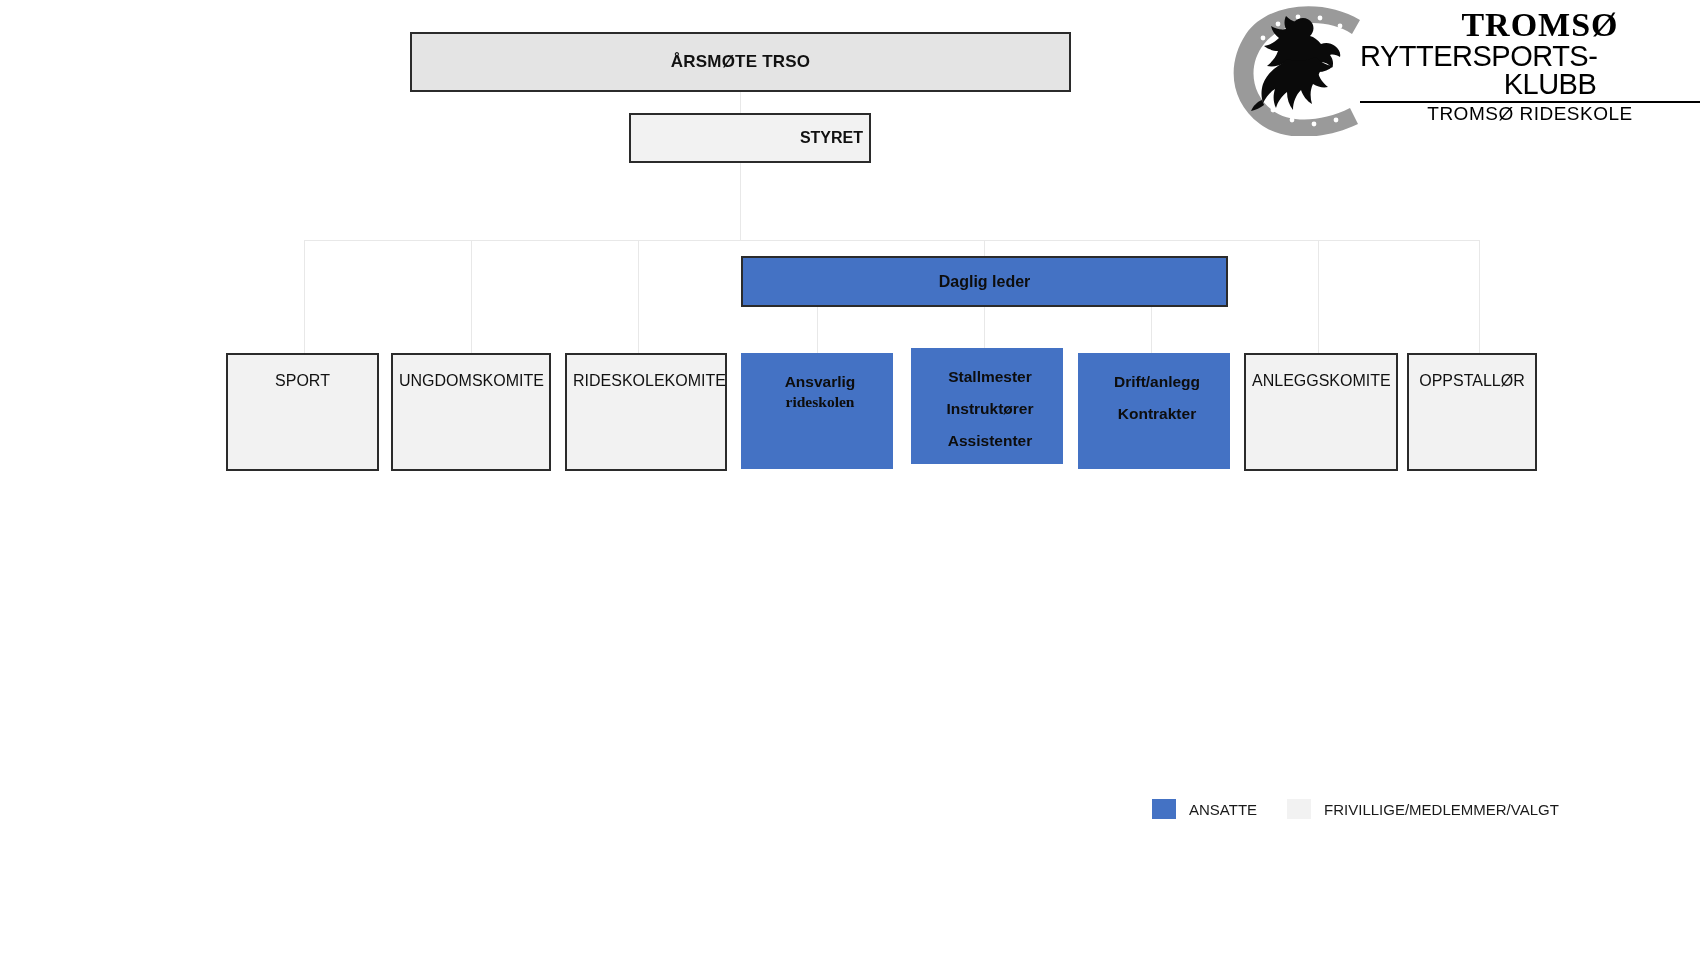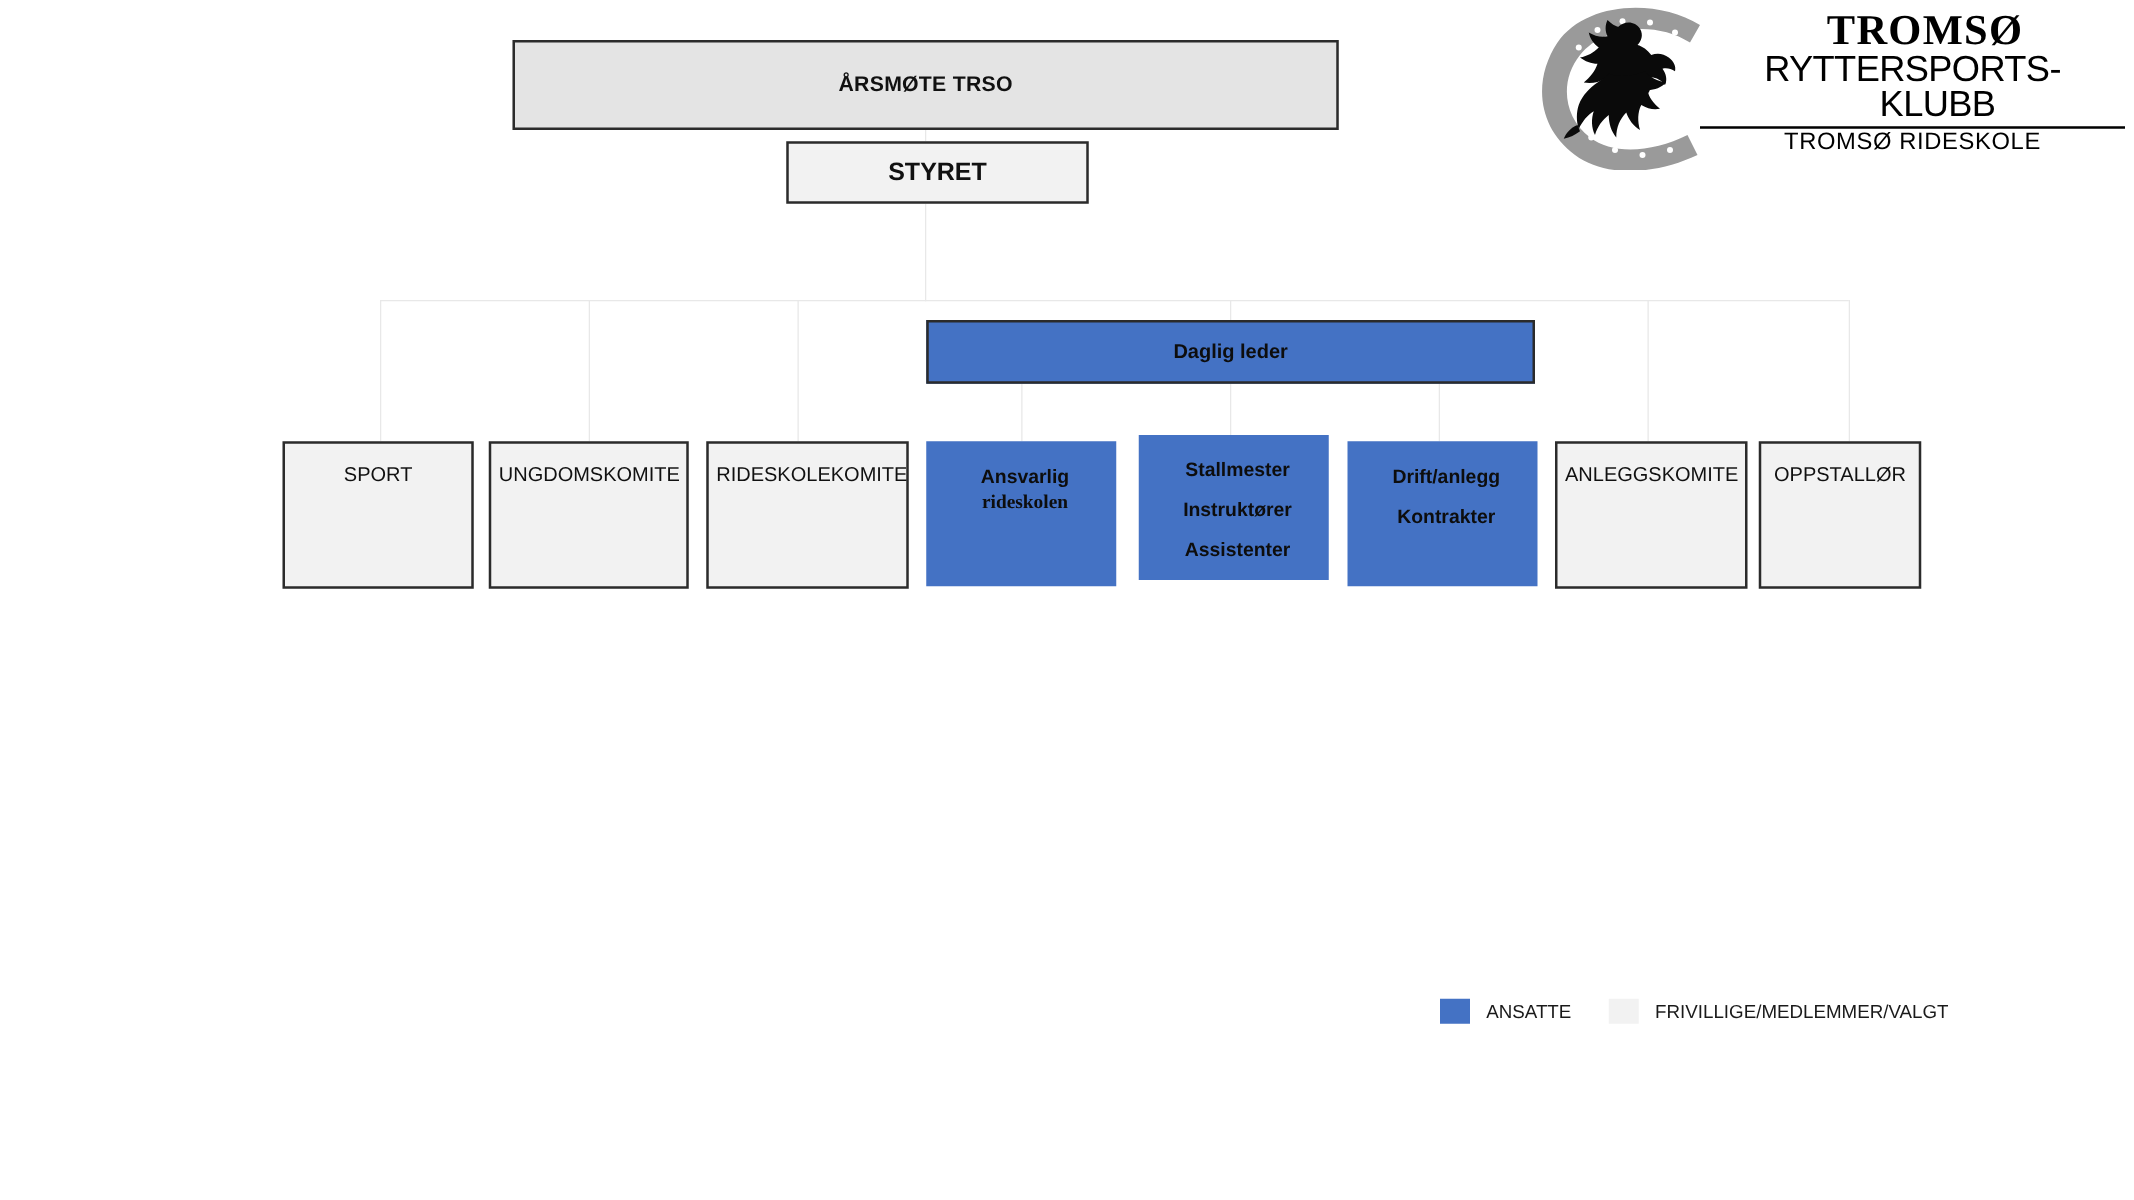--- a/index.html
+++ b/index.html
@@ -53,22 +53,23 @@
     font-size: 17px;
     font-weight: bold;
     letter-spacing: .2px;
   }
 
   .node--styret {
     background: #f2f2f2;
     align-items: center;
   }
   .node--styret .label {
-    font-size: 20px;
-    font-weight: bold;
+    font-size: 16px;
+    font-weight: bold;
+    text-align: right;
   }
 
   .node--leder {
     background: #4472C4;
     align-items: center;
   }
   .node--leder .label {
     font-size: 16px;
     font-weight: bold;
     color: #0d0d0d;
@@ -157,21 +158,21 @@
     color: #000;
     text-align: center;
     padding-left: 20px;
   }
   .logo-l2, .logo-l3 {
     font-family: "Liberation Sans", sans-serif;
     font-weight: normal;
     font-size: 29px;
     line-height: .98;
     color: #000;
-    text-align: center;
+    text-align: left;
     letter-spacing: -.5px;
   }
   .logo-l3 { text-align: center; padding-left: 40px; }
   .logo-rule {
     border-top: 2px solid #000;
     margin: 2px 0 1px 0;
     width: 100%;
   }
   .logo-l4 {
     font-family: "Liberation Sans", sans-serif;
@@ -198,21 +199,21 @@
   <div class="conn v" style="left:638px; top:240px; height:113px;"></div>
   <div class="conn v" style="left:1318px; top:240px; height:113px;"></div>
   <div class="conn v" style="left:1479px; top:240px; height:113px;"></div>
 
   <div class="conn v" style="left:984px; top:240px; height:18px;"></div>
 
   <div class="conn v" style="left:817px; top:307px; height:46px;"></div>
   <div class="conn v" style="left:984px; top:307px; height:46px;"></div>
   <div class="conn v" style="left:1151px; top:307px; height:46px;"></div>
 
-  <div class="node node--arsmote" style="left:410px; top:32px; width:661px; height:72px;">
+  <div class="node node--arsmote" style="left:410px; top:32px; width:661px; height:60px;">
     <span class="label">ÅRSMØTE TRSO</span>
   </div>
 
   <div class="node node--styret" style="left:629px; top:113px; width:242px; height:50px;">
     <span class="label">STYRET</span>
   </div>
 
   <div class="node node--leder" style="left:741px; top:256px; width:487px; height:51px;">
     <span class="label">Daglig leder</span>
   </div>

